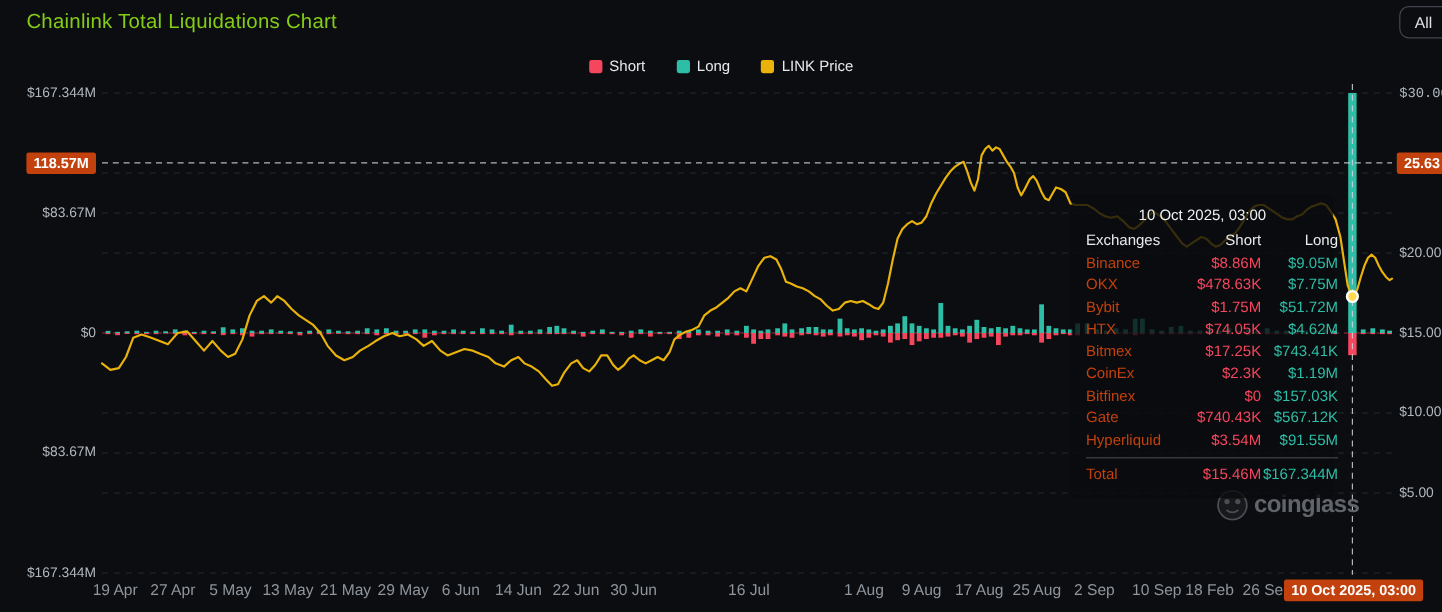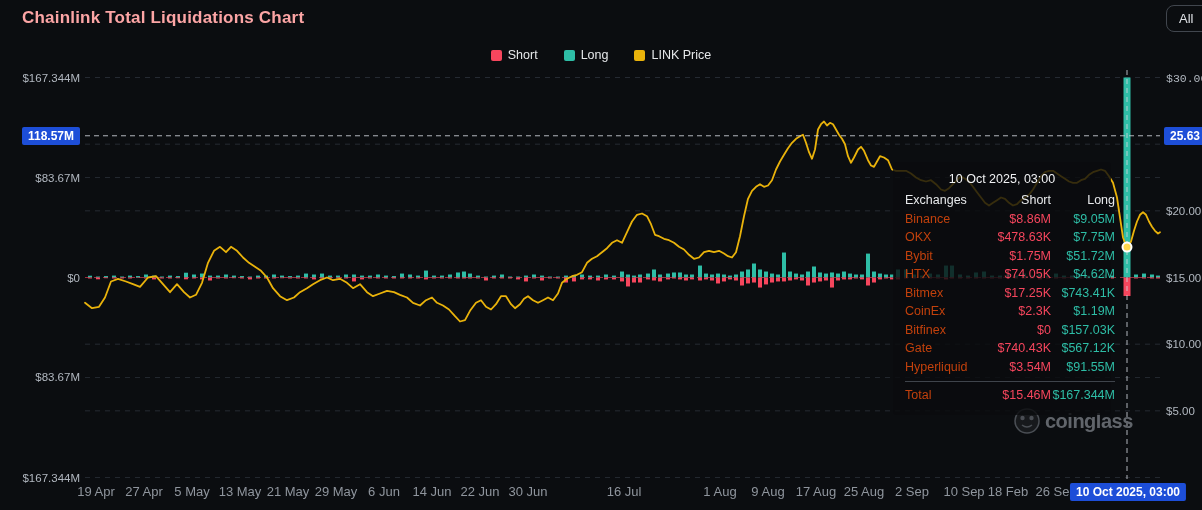--- a/index.html
+++ b/index.html
@@ -1,37 +1,37 @@
 <!DOCTYPE html>
 <html><head>
 <meta charset="utf-8">
 <style>
   html,body{margin:0;padding:0;}
   body{
     width:1202px;height:510px;position:relative;overflow:hidden;
     background:#0b0d10;color:#dfe2e6;
     font-family:"Liberation Sans",sans-serif;
   }
-  .title{position:absolute;left:22px;top:8px;font-size:17px;font-weight:700;color:#fca5a5;letter-spacing:.2px;}
+  .title{position:absolute;left:22px;top:8px;font-size:17px;font-weight:400;color:#84cc16;letter-spacing:.2px;}
   .range-btn{
     position:absolute;left:1166px;top:5px;display:flex;align-items:center;gap:8px;
     border:1px solid #41464e;border-radius:8px;background:transparent;color:#dfe2e6;
     font-size:13px;padding:5px 12px;cursor:pointer;white-space:nowrap;
   }
   .range-btn .clock{font-size:13px;color:#c7cace;}
   .legend{position:absolute;left:0;right:0;top:48px;display:flex;justify-content:center;gap:26px;
     font-size:12.5px;color:#e6e8ea;}
   .legend-item{display:flex;align-items:center;gap:6px;cursor:pointer;}
   .legend-swatch{width:11px;height:11px;border-radius:2px;display:inline-block;}
   .axis-label{position:absolute;font-size:11.5px;color:#b2b8c0;transform:translateY(-50%);white-space:nowrap;}
   .axis-label.left{left:0;width:80px;text-align:right;}
   .axis-label.right{left:1166px;text-align:left;}
   .x-label{position:absolute;top:484px;font-size:13px;color:#8f959d;transform:translateX(-50%);white-space:nowrap;}
   .chip{
-    position:absolute;z-index:40;background:#1d4ed8;color:#fff;font-weight:700;font-size:12px;
+    position:absolute;z-index:40;background:#c2410c;color:#fff;font-weight:700;font-size:12px;
     padding:2px 6px;border-radius:2px;white-space:nowrap;
   }
   .chip.left{right:1122px;top:136px;transform:translateY(-50%);}
   .chip.right{left:1164px;top:136px;transform:translateY(-50%);}
   .chip.date{left:1128px;top:483px;transform:translateX(-50%);font-size:12px;}
   #chart-svg{position:absolute;left:0;top:0;z-index:10;}
   .watermark{position:absolute;left:1014px;top:389px;z-index:20;display:flex;align-items:center;gap:5px;margin-top:19px;}
   .watermark .wm-text{font-size:20px;font-weight:700;color:#61656b;letter-spacing:-0.5px;}
   .tooltip{
     position:absolute;left:893px;top:162px;width:218px;z-index:50;box-sizing:border-box;

